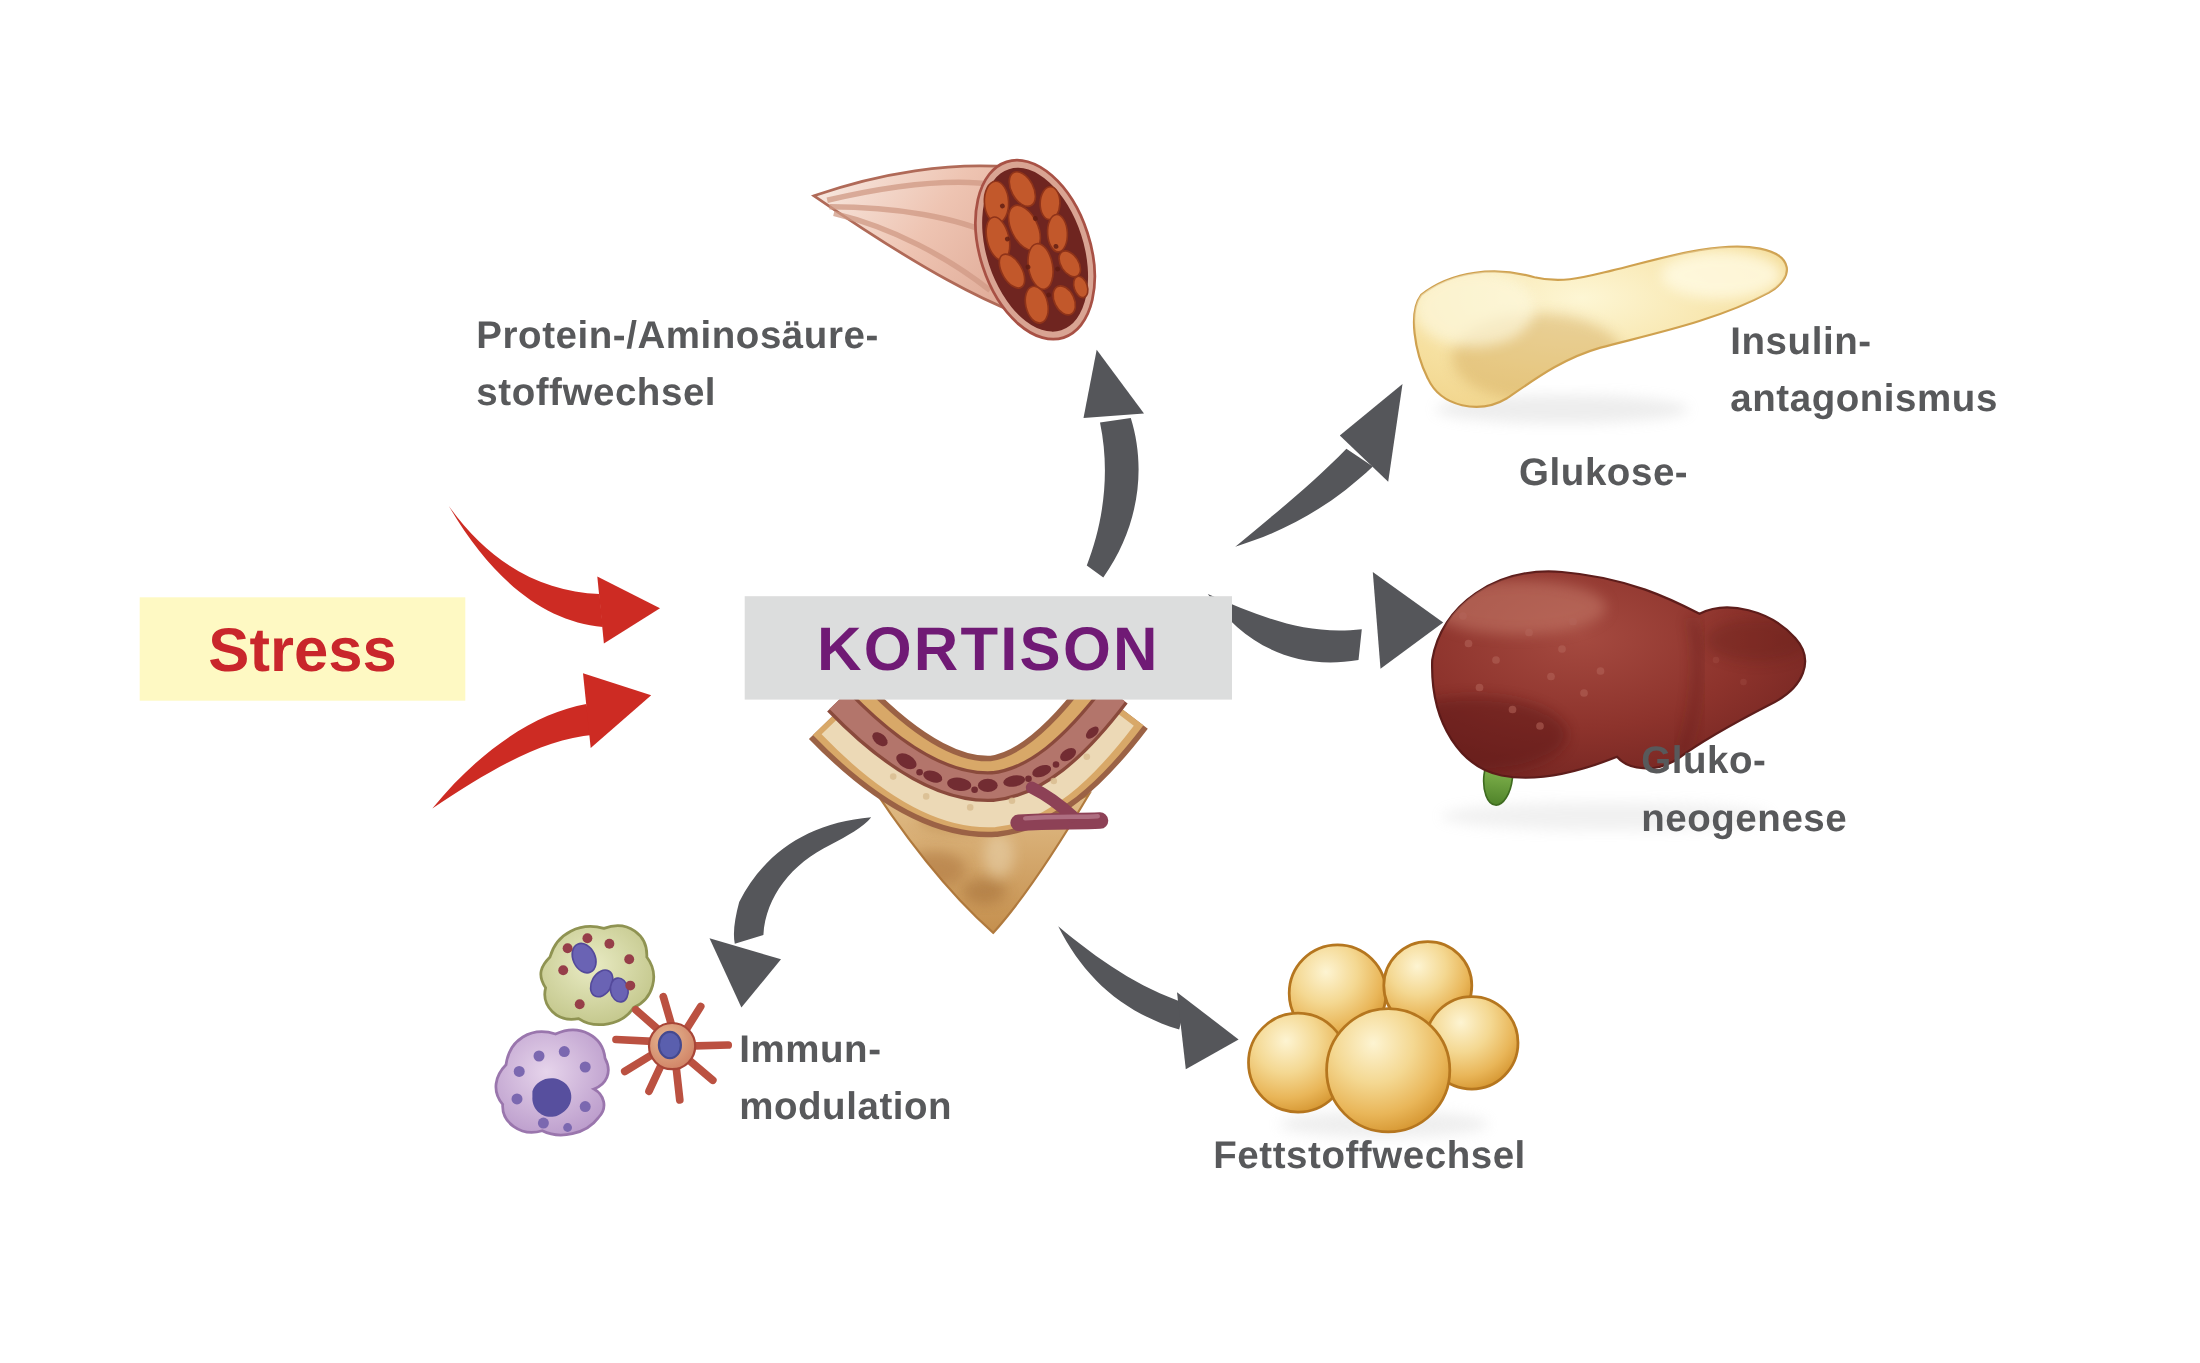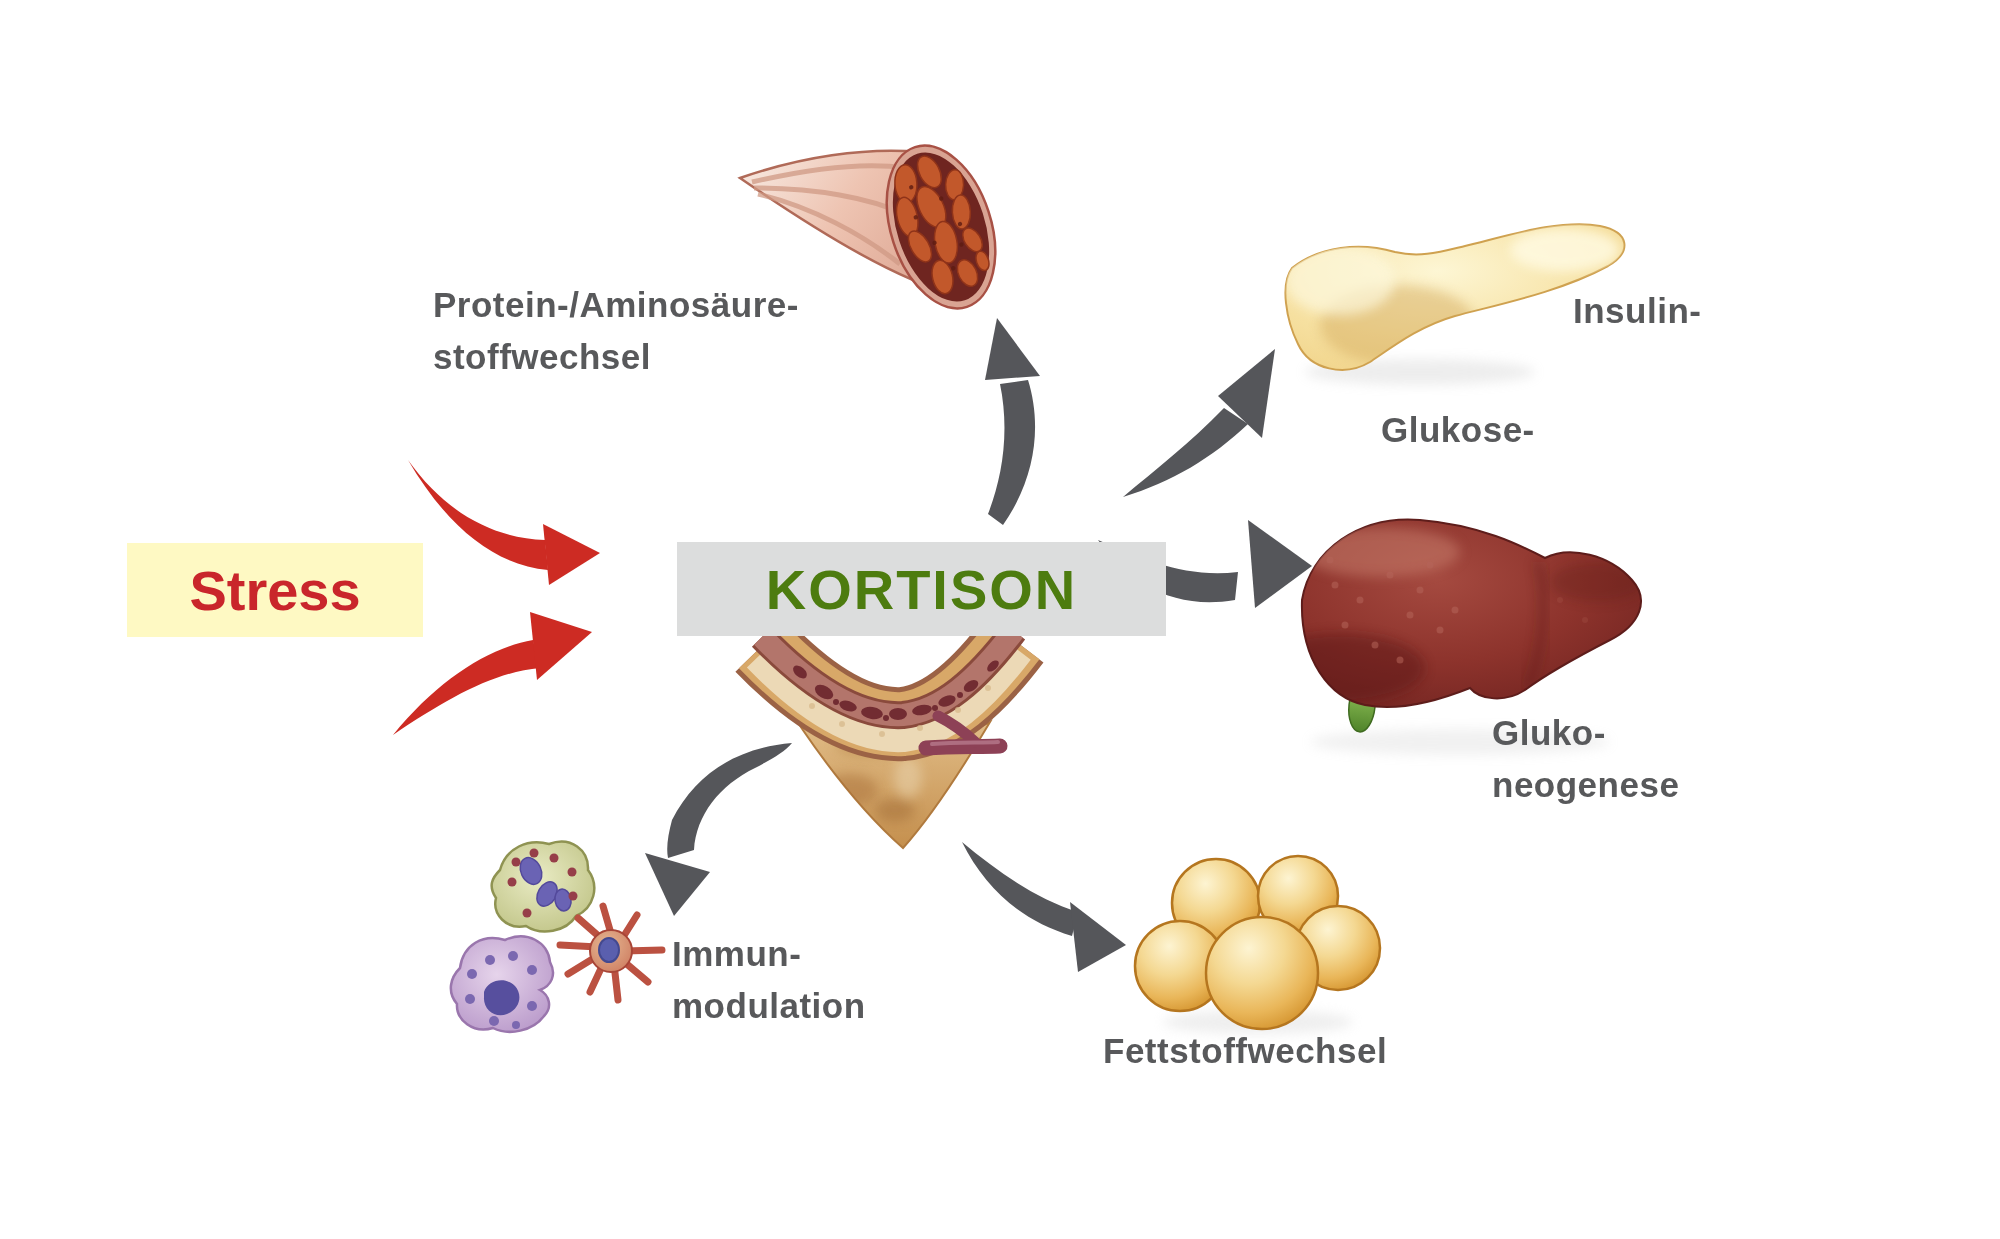--- a/index.html
+++ b/index.html
@@ -4,29 +4,29 @@
 <style>
   html,body{margin:0;padding:0}
   body{width:2000px;height:1239px;background:#ffffff;overflow:hidden;
        font-family:"Liberation Sans","DejaVu Sans",sans-serif}
   .canvas{position:relative;width:2000px;height:1239px;background:#ffffff}
   svg.art{position:absolute;left:0;top:0;width:2000px;height:1239px}
   .box{position:absolute;display:flex;align-items:center;justify-content:center;
        font-weight:700;white-space:nowrap}
   .stress-box{left:127px;top:543px;width:296px;height:94px;background:#fef9c3;
        color:#c9262b;font-size:56px}
-  .kortison-box{left:677px;top:542px;width:489px;height:94px;background:#dcdddd;
-       color:#4d7c0f;font-size:56px;letter-spacing:2px}
+  .kortison-box{left:677px;top:542px;width:443px;height:94px;background:#dcdddd;
+       color:#701a75;font-size:56px;letter-spacing:2px}
   .lbl{position:absolute;color:#58595b;font-weight:700;font-size:35px;
        line-height:52px;letter-spacing:.5px;white-space:nowrap}
   .lbl .ln{display:block}
   .lbl-protein{left:433px;top:279px}
   .lbl-insulin{left:1573px;top:285px}
   .lbl-glukose{left:1381px;top:404px}
-  .lbl-gluko{left:1492px;top:707px}
+  .lbl-gluko{left:1492px;top:666px}
   .lbl-immun{left:672px;top:928px}
   .lbl-fett{left:1103px;top:1025px}
 </style>
 </head>
 <body>
 
 <div class="canvas">
 
 <svg class="art" viewBox="0 0 2000 1239">
   <defs>
@@ -294,20 +294,21 @@
   <span>KORTISON</span>
 </div>
 
 <div class="lbl lbl-protein">
   <span class="ln">Protein-/Aminosäure-</span>
   <span class="ln">stoffwechsel</span>
 </div>
 
 <div class="lbl lbl-insulin">
   <span class="ln">Insulin-</span>
+  <span class="ln">antagonismus</span>
 </div>
 
 <div class="lbl lbl-glukose">
   <span class="ln">Glukose-</span>
 </div>
 
 <div class="lbl lbl-gluko">
   <span class="ln">Gluko-</span>
   <span class="ln">neogenese</span>
 </div>

